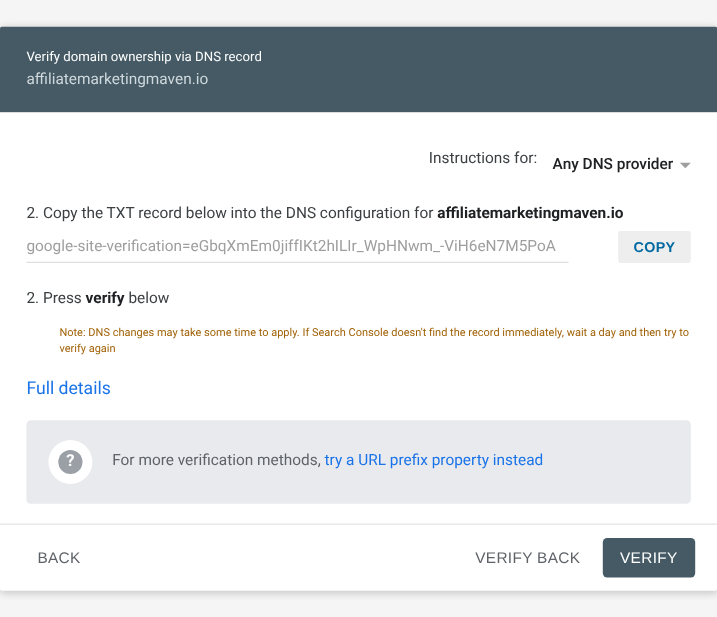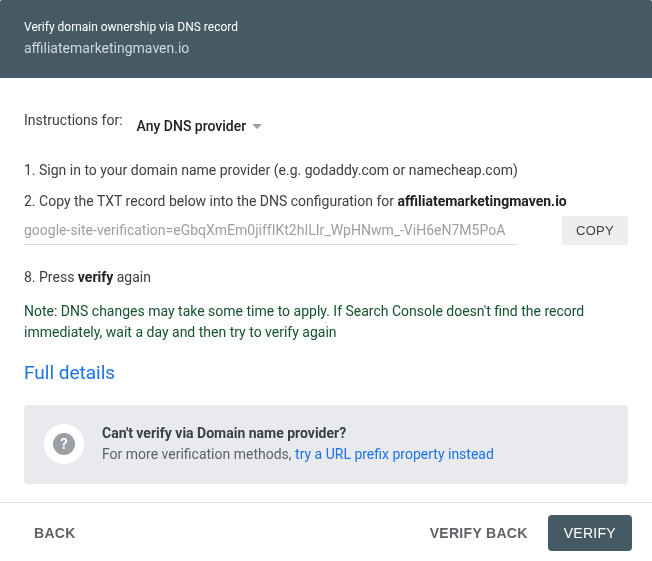--- a/index.html
+++ b/index.html
@@ -38,20 +38,21 @@
       padding: 24px 24px 18px 24px;
       color: #3c4043;
       font-size: 14px;
       line-height: 1.45;
     }
     .instructions-row {
       display: flex;
       align-items: center;
       gap: 14px;
       margin-bottom: 22px;
+      justify-content: flex-end;
     }
     .instructions-label {
       color: #3c4043;
     }
     .provider-dropdown {
       display: inline-flex;
       align-items: center;
       gap: 6px;
       cursor: pointer;
       padding: 2px 0;
@@ -86,42 +87,43 @@
       padding: 6px 0;
       font-size: 14px;
       color: #9e9e9e;
       font-family: inherit;
       outline: none;
       background: transparent;
     }
     .copy-btn {
       background: #eeeeee;
       border: none;
-      color: #404040;
+      color: #0369a1;
       font-size: 13px;
-      font-weight: 400;
+      font-weight: 700;
       padding: 0 14px;
       cursor: pointer;
       letter-spacing: 0.3px;
       border-radius: 2px;
       margin-left: 36px;
     }
     .step-3 {
       margin-bottom: 14px;
     }
     .note {
-      color: #14532d;
-      font-size: 14px;
+      color: #a16207;
+      font-size: 10px;
       margin-bottom: 16px;
       line-height: 1.5;
+      margin-left: 30px;
     }
     .full-details {
       color: #1a73e8;
       text-decoration: none;
-      font-size: 19px;
+      font-size: 16px;
       display: inline-block;
       margin-bottom: 18px;
       cursor: pointer;
     }
     .info-box {
       background: #e8eaed;
       border-radius: 4px;
       padding: 18px 20px;
       display: flex;
       gap: 18px;
@@ -168,21 +170,21 @@
     .footer {
       border-top: 1px solid #e0e0e0;
       padding: 12px 20px;
       display: flex;
       align-items: center;
     }
     .footer-btn {
       background: transparent;
       border: none;
       font-size: 14px;
-      font-weight: 700;
+      font-weight: 400;
       color: #5f6368;
       padding: 10px 14px;
       cursor: pointer;
       letter-spacing: 0.3px;
       border-radius: 4px;
     }
     .footer-spacer { flex: 1; }
     .verify-btn {
       background: #455a64;
       color: #fff;
@@ -209,45 +211,43 @@
   <div class="content">
 
     <div class="instructions-row">
       <span class="instructions-label">Instructions for:</span>
       <div class="provider-dropdown">
         <span class="provider-value">Any DNS provider</span>
         <span class="dropdown-arrow"></span>
       </div>
     </div>
 
-    <div class="step">1. Sign in to your domain name provider (e.g. godaddy.com or namecheap.com)</div>
 
     <div class="step step-2">
       <span>2. Copy the TXT record below into the DNS configuration for </span><span class="bold">affiliatemarketingmaven.io</span>
     </div>
 
     <div class="txt-row">
       <input class="txt-input" type="text" readonly="" value="google-site-verification=eGbqXmEm0jiffIKt2hILIr_WpHNwm_-ViH6eN7M5PoA" style="">
       <button class="copy-btn">COPY</button>
     </div>
 
     <div class="step step-3">
-      <span>8. Press </span><span class="bold">verify</span><span> again</span>
+      <span>2. Press </span><span class="bold">verify</span><span> below</span>
     </div>
 
     <div class="note">Note: DNS changes may take some time to apply. If Search Console doesn't find the record immediately, wait a day and then try to verify again</div>
 
     <a class="full-details">Full details</a>
 
     <div class="info-box">
       <div class="question-circle">
         <div class="question-mark">?</div>
       </div>
       <div class="info-text">
-        <div class="info-heading">Can't verify via Domain name provider?</div>
         <div class="info-body">
           <span>For more verification methods, </span><a class="info-link">try a URL prefix property instead</a>
         </div>
       </div>
     </div>
 
   </div>
 
   <div class="footer">
     <button class="footer-btn">BACK</button>

